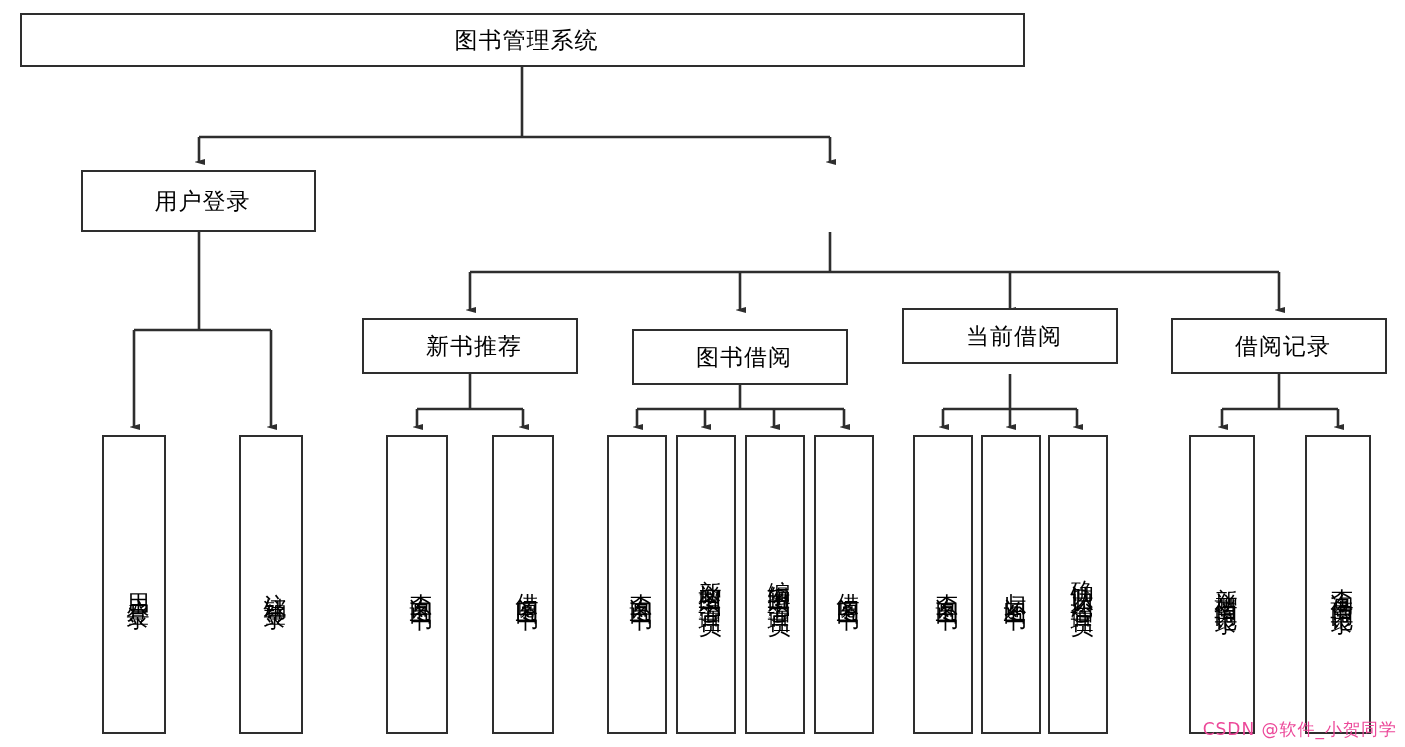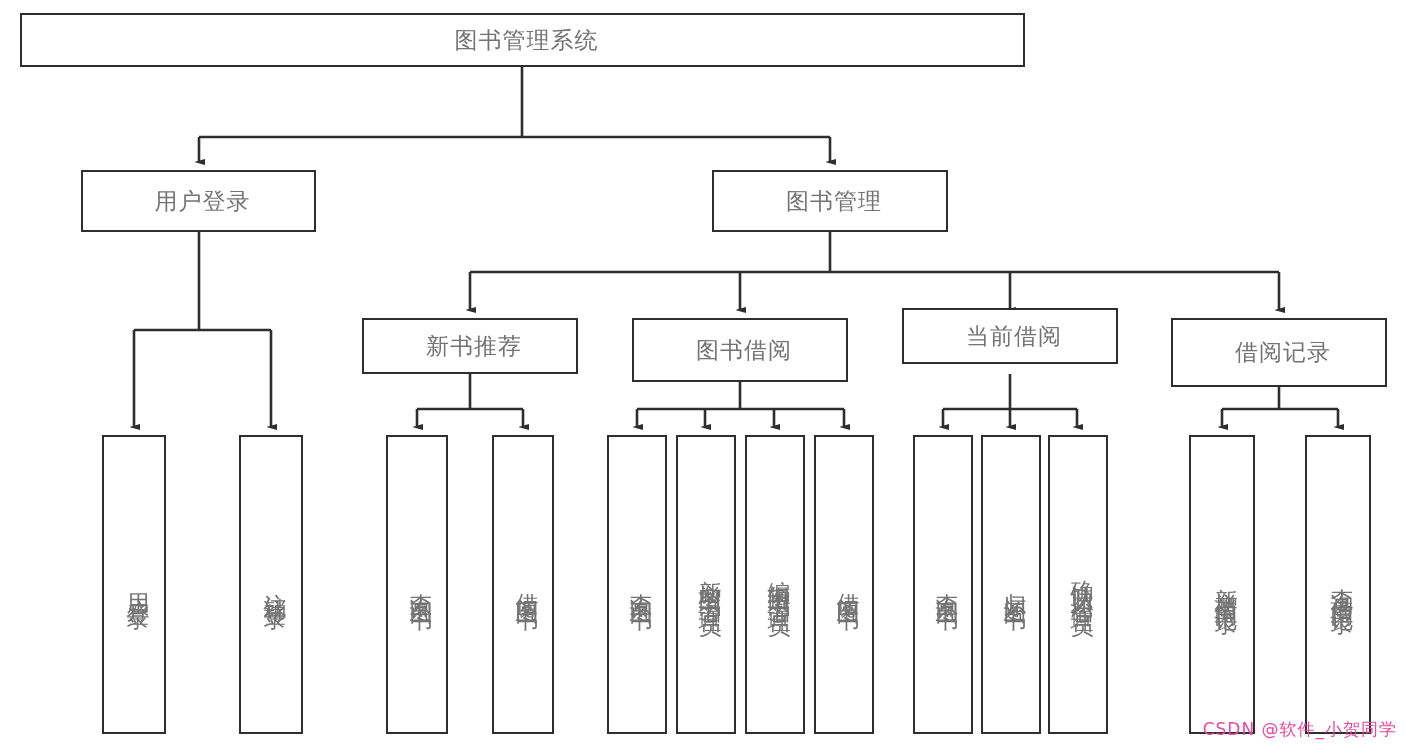--- a/index.html
+++ b/index.html
@@ -30,21 +30,21 @@
     pointer-events: none;
   }
   .node {
     position: absolute;
     box-sizing: border-box;
     background: #ffffff;
     border: 2px solid #2e2e2e;
     display: flex;
     align-items: center;
     justify-content: center;
-    color: #737373;
+    color: #000000;
     padding-left: 8px;
   }
   .node.horizontal {
     font-size: 23px;
     letter-spacing: 1px;
   }
   .node.vertical {
     font-size: 23px;
   }
   .node.vertical .vlabel {
@@ -123,34 +123,31 @@
     </g>
   </svg>
 
   <div class="node horizontal" style="left:20px; top:13px; width:1005px; height:54px;">
     <span class="hlabel">图书管理系统</span>
   </div>
 
   <div class="node horizontal" style="left:81px; top:170px; width:235px; height:62px;">
     <span class="hlabel">用户登录</span>
   </div>
-  <div class="node horizontal" style="left:712px; top:170px; width:236px; height:62px;">
-    <span class="hlabel">图书管理</span>
-  </div>
 
   <div class="node horizontal" style="left:362px; top:318px; width:216px; height:56px;font-family:Liberation Serif, serif;">
     <span class="hlabel">新书推荐</span>
   </div>
-  <div class="node horizontal" style="left:632px; top:318px; width:216px; height:64px;">
+  <div class="node horizontal" style="left:632px; top:329px; width:216px; height:56px;">
     <span class="hlabel">图书借阅</span>
   </div>
   <div class="node horizontal" style="left:902px; top:308px; width:216px; height:56px;">
     <span class="hlabel">当前借阅</span>
   </div>
-  <div class="node horizontal" style="left:1171px; top:318px; width:216px; height:69px;text-align:center;">
+  <div class="node horizontal" style="left:1171px; top:318px; width:216px; height:56px;text-align:center;">
     <span class="hlabel">借阅记录</span>
   </div>
 
   <div class="node vertical" style="left:102px; top:435px; width:64px; height:299px;">
     <span class="vlabel">用户登录</span>
   </div>
   <div class="node vertical" style="left:239px; top:435px; width:64px; height:299px;">
     <span class="vlabel">注销登录</span>
   </div>
 

